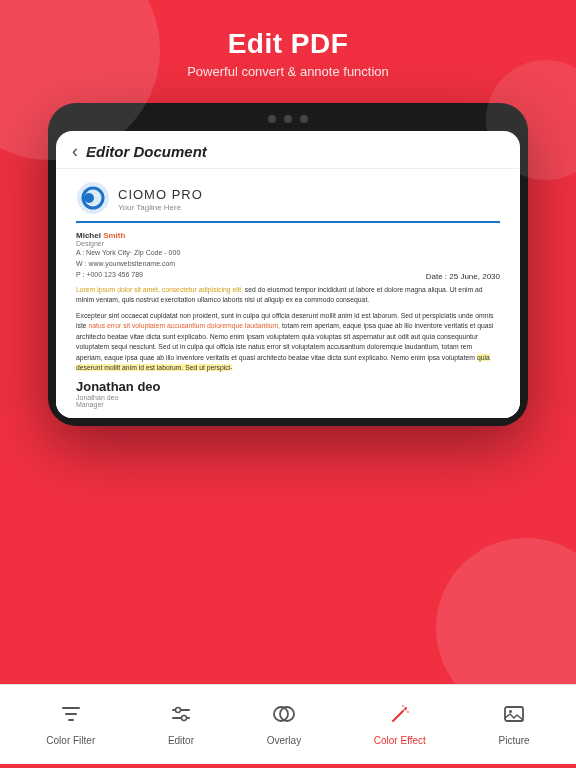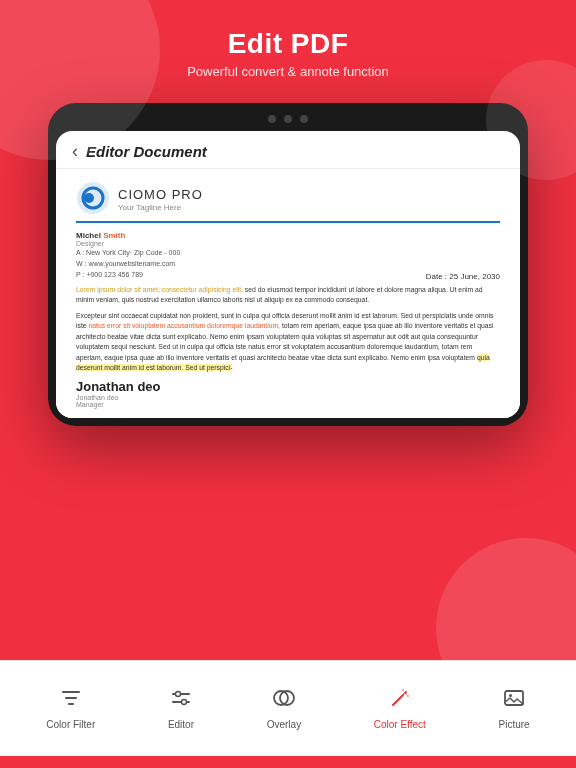--- a/index.html
+++ b/index.html
@@ -207,24 +207,24 @@
       color: #222;
     }
     .doc-sig-sub {
       font-size: 7px;
       color: #888;
     }
 
     
     .bottom-toolbar {
       position: absolute;
-      bottom: 12px;
+      bottom: 4px;
       left: 0;
       right: 0;
-      height: 96px;
+      height: 80px;
       background: #fff;
       border-top: 1px solid #e0e0e0;
       display: flex;
       align-items: center;
       justify-content: space-around;
       padding: 0 10px;
     }
     .toolbar-item {
       display: flex;
       flex-direction: column;

